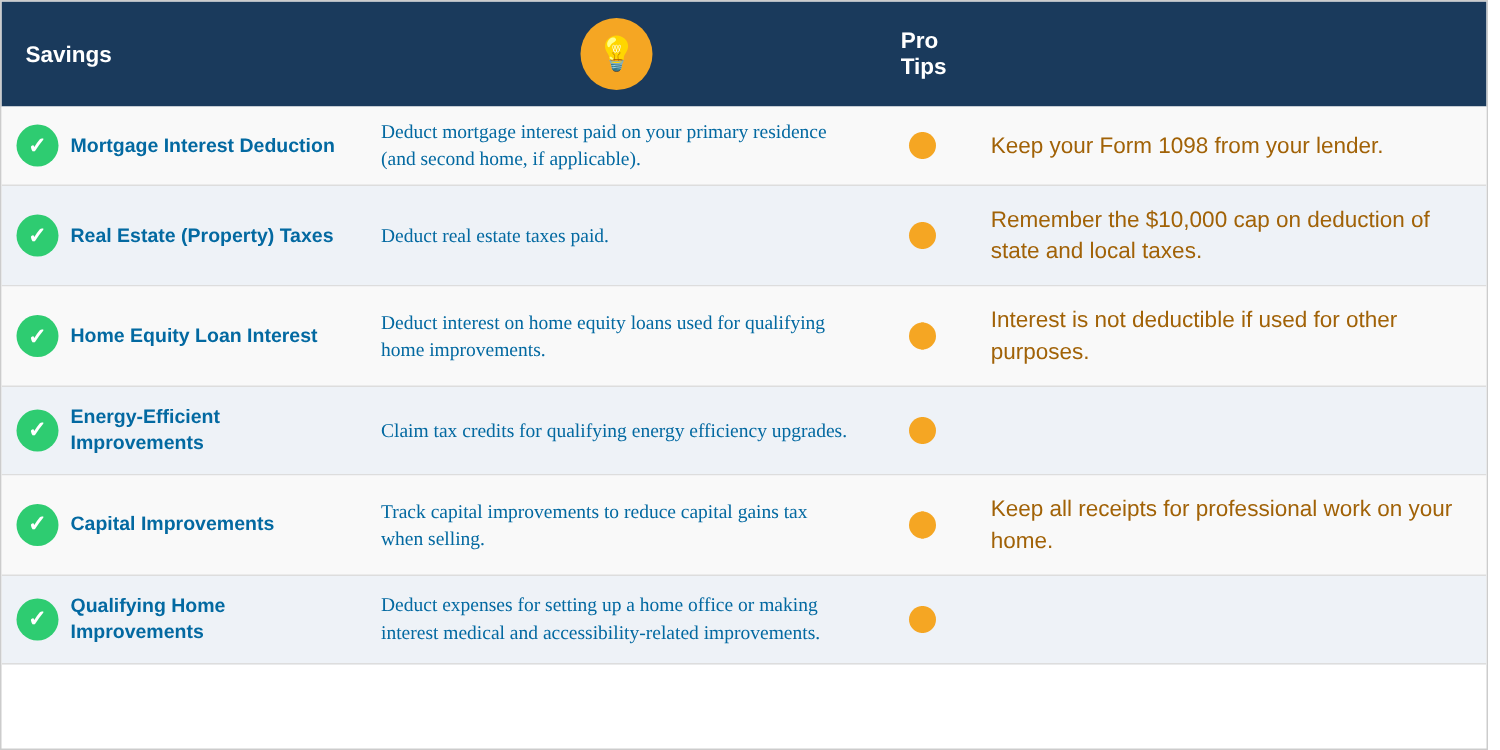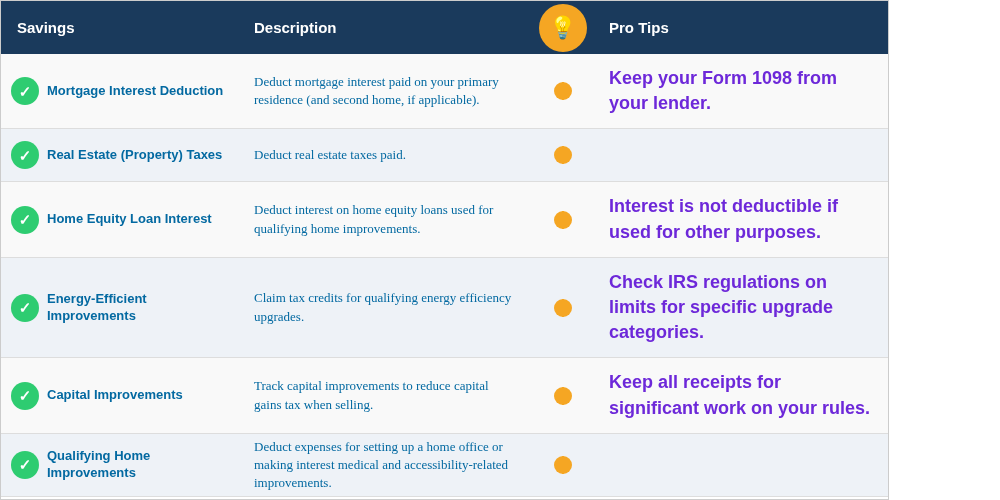--- a/index.html
+++ b/index.html
@@ -4,21 +4,21 @@
   <style>
     * { box-sizing: border-box; margin: 0; padding: 0; }
     body {
       font-family: Arial, sans-serif;
       width: 1000px;
       height: 500px;
       overflow: hidden;
       background: #fff;
     }
     .table-container {
-      width: 889px;
+      width: 992px;
       height: 500px;
       border: 1px solid #ccc;
       overflow: hidden;
     }
     .header-row {
       display: grid;
       grid-template-columns: 237px 1fr 60px 1fr;
       background-color: #1a3a5c;
       color: #fff;
       font-weight: bold;
@@ -124,40 +124,38 @@
       background: #f5a623;
       transform: translateX(-50%);
       z-index: 0;
     }
     .dot-cell .orange-dot {
       z-index: 1;
       position: relative;
     }
     .protip-cell {
       padding: 12px 16px;
-      font-size: 18px;
-      color: #6d28d9;
+      font-size: 15px;
+      color: #a16207;
       line-height: 1.4;
-      font-weight: bold;
     }
     .header-protip {
       position: relative;
     }
     .header-line-col {
       position: relative;
     }
   </style>
 </head>
 <body>
 
 <div class="table-container">
 
   <div class="header-row">
     <div class="header-cell">Savings</div>
-    <div class="header-cell">Description</div>
     <div class="header-icon-cell header-line-col">
       <div class="lightbulb-circle">
         <span class="lightbulb-icon">💡</span>
       </div>
     </div>
     <div class="header-cell header-protip">Pro Tips</div>
   </div>
 
   <div id="table-body">
       <div class="data-row">
@@ -179,20 +177,21 @@
         <div class="checkmark-circle">
           <span class="checkmark-icon">✓</span>
         </div>
         <span class="savings-label">Real Estate (Property) Taxes</span>
       </div>
       <div class="description-cell">Deduct real estate taxes paid.</div>
       <div class="dot-cell">
         <div class="vertical-line"></div>
         <div class="orange-dot"></div>
       </div>
+      <div class="protip-cell">Remember the $10,000 cap on deduction of state and local taxes.</div>
     </div>
       <div class="data-row">
       <div class="savings-cell">
         <div class="checkmark-circle">
           <span class="checkmark-icon">✓</span>
         </div>
         <span class="savings-label">Home Equity Loan Interest</span>
       </div>
       <div class="description-cell">Deduct interest on home equity loans used for qualifying home improvements.</div>
       <div class="dot-cell">
@@ -206,35 +205,34 @@
         <div class="checkmark-circle">
           <span class="checkmark-icon">✓</span>
         </div>
         <span class="savings-label">Energy-Efficient Improvements</span>
       </div>
       <div class="description-cell">Claim tax credits for qualifying energy efficiency upgrades.</div>
       <div class="dot-cell">
         <div class="vertical-line"></div>
         <div class="orange-dot"></div>
       </div>
-      <div class="protip-cell">Check IRS regulations on limits for specific upgrade categories.</div>
     </div>
       <div class="data-row">
       <div class="savings-cell">
         <div class="checkmark-circle">
           <span class="checkmark-icon">✓</span>
         </div>
         <span class="savings-label">Capital Improvements</span>
       </div>
       <div class="description-cell">Track capital improvements to reduce capital gains tax when selling.</div>
       <div class="dot-cell">
         <div class="vertical-line"></div>
         <div class="orange-dot"></div>
       </div>
-      <div class="protip-cell">Keep all receipts for significant work on your rules.</div>
+      <div class="protip-cell">Keep all receipts for professional work on your home.</div>
     </div>
       <div class="data-row">
       <div class="savings-cell">
         <div class="checkmark-circle">
           <span class="checkmark-icon">✓</span>
         </div>
         <span class="savings-label">Qualifying Home Improvements</span>
       </div>
       <div class="description-cell">Deduct expenses for setting up a home office or making interest medical and accessibility-related improvements.</div>
       <div class="dot-cell">

